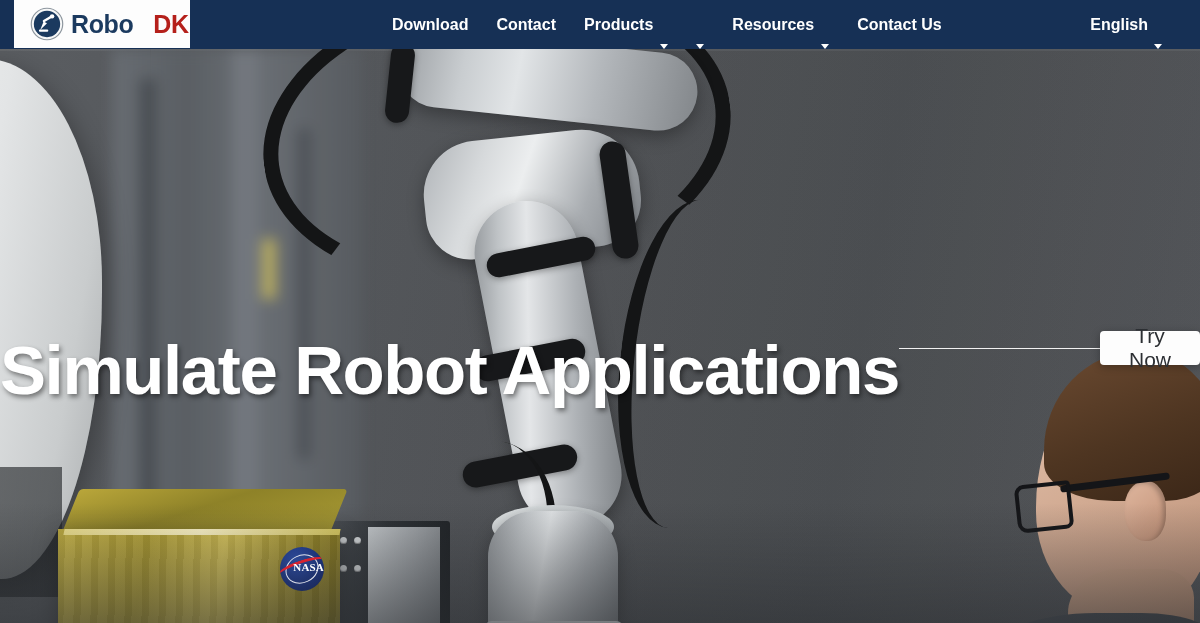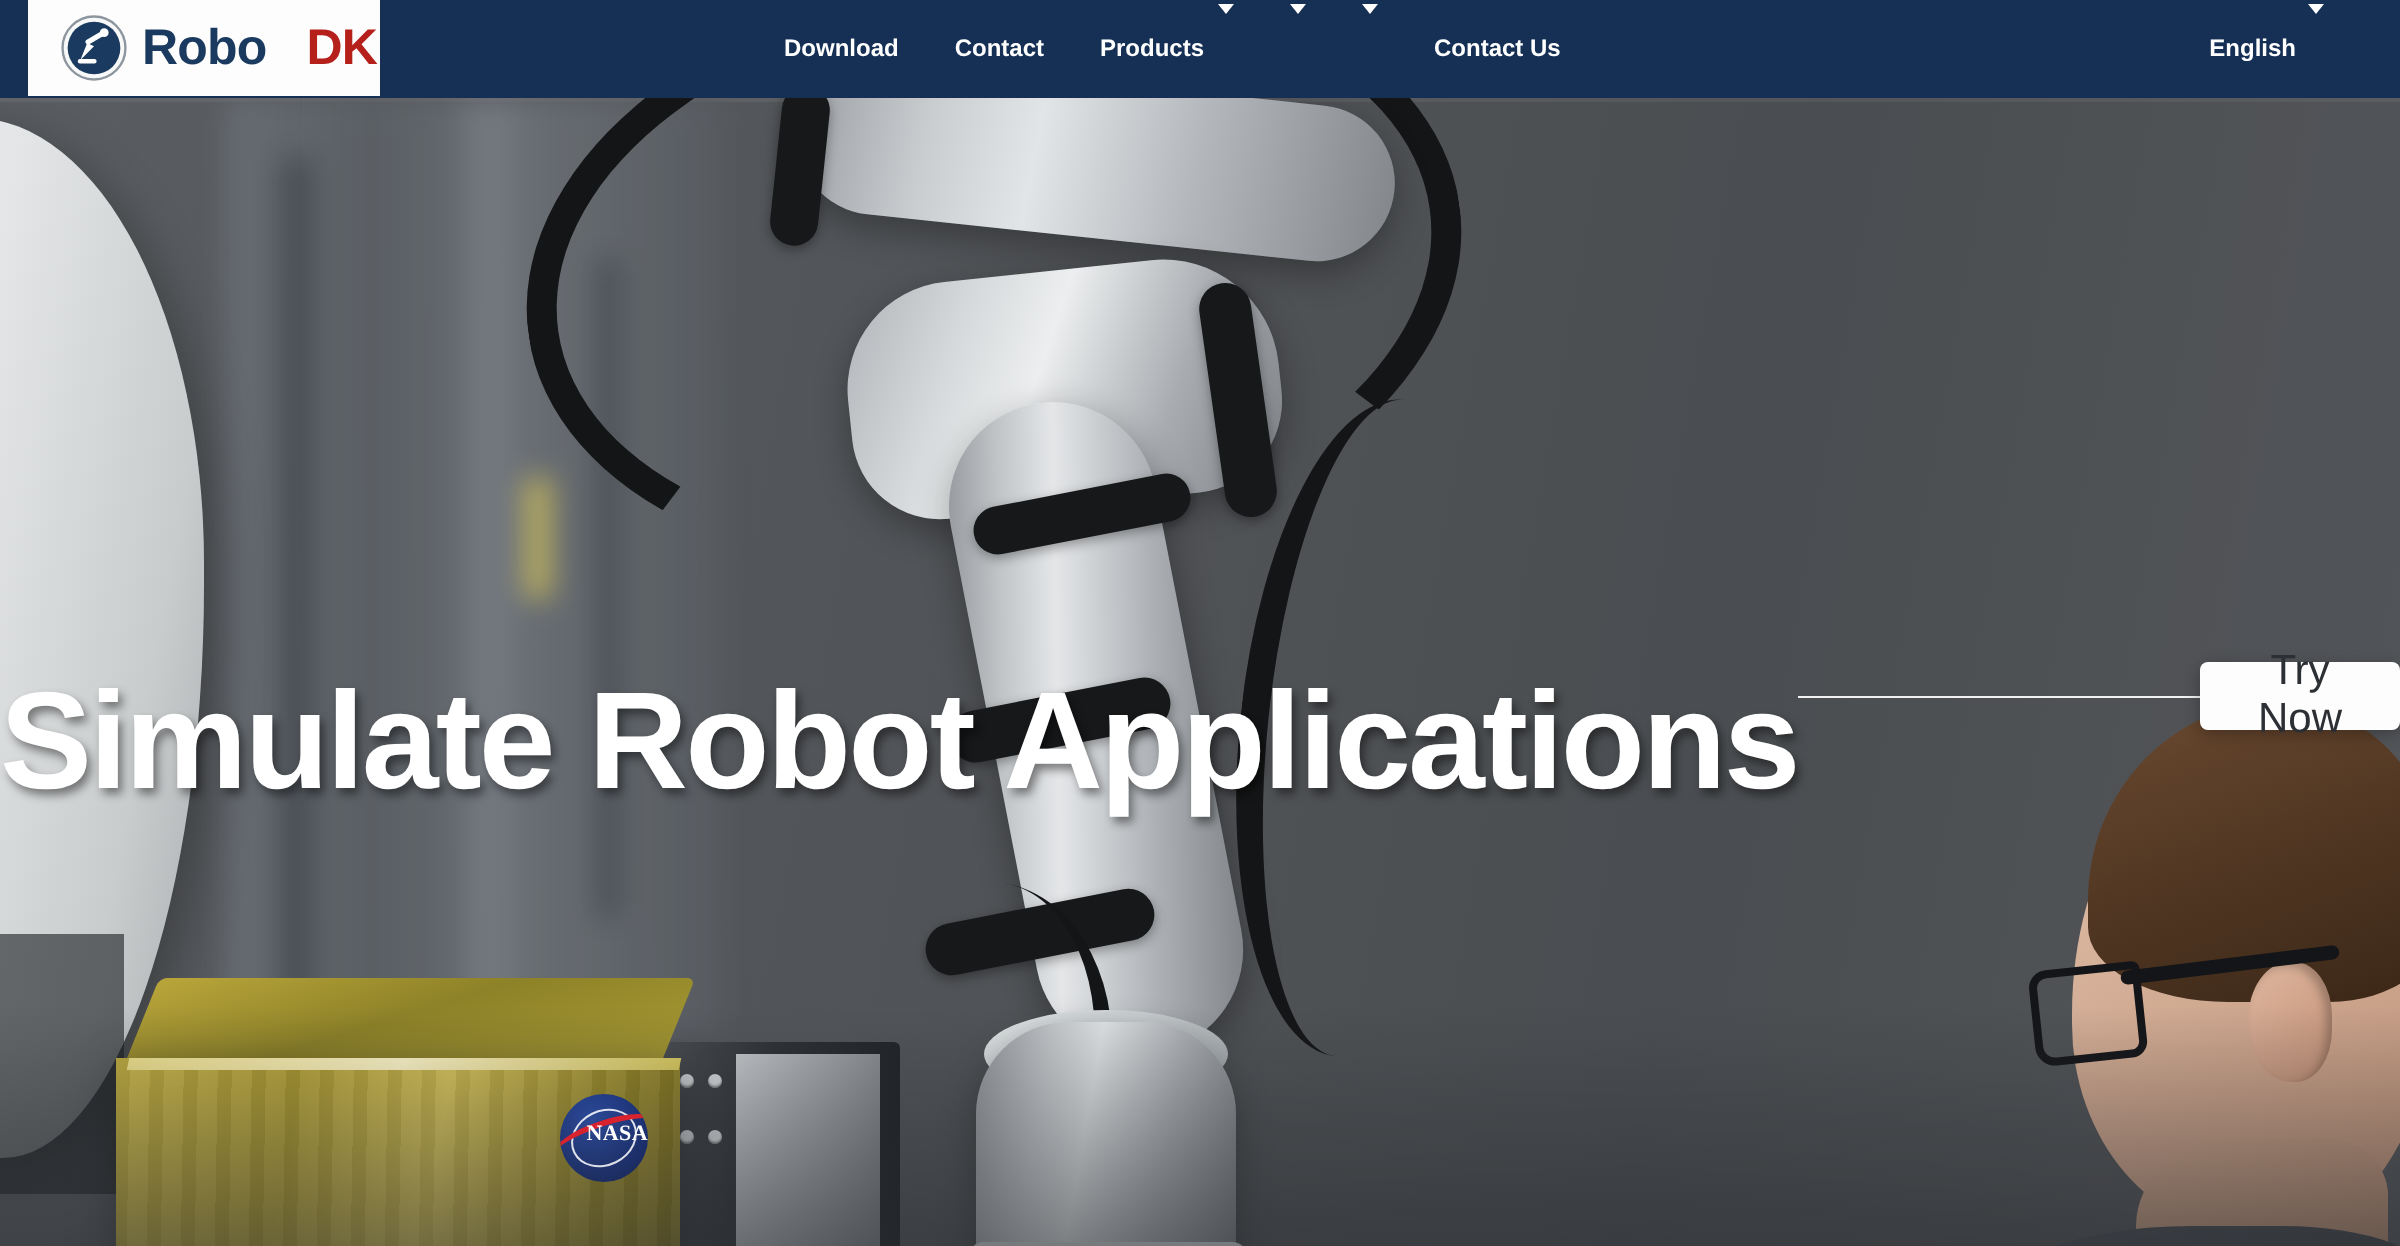--- a/index.html
+++ b/index.html
@@ -26,23 +26,23 @@
     line-height:1; white-space:nowrap;
   }
   .logo-robo{ color:#1b3a5f; }
   .logo-dk{ color:#b5201b;margin-left:20px; }
 
   .nav-center{
     position:absolute; left:378px; top:0; height:49px;
     display:flex; align-items:center; gap:0px;
   }
   .nav-item{
-    color:#ffffff; font-size:12px; font-weight:bold;
+    color:#ffffff; font-size:16px; font-weight:bold;
     padding:0 14px; height:49px; line-height:49px;
-    display:flex; align-items:flex-start; gap:7px; cursor:pointer;
+    display:flex; align-items:flex-end; gap:7px; cursor:pointer;
     white-space:nowrap;
   }
   .nav-right{
     position:absolute; right:38px; top:0; height:49px;
     display:flex; align-items:center;
   }
   .caret{
     display:inline-block; width:0; height:0;
     border-left:4.5px solid transparent; border-right:4.5px solid transparent;
     border-top:5px solid #ffffff; margin-top:2px;
@@ -328,20 +328,21 @@
       <span>Contact</span>
     </div>
     <div class="nav-item">
       <span>Products</span>
       <span class="caret"></span>
     </div>
     <div class="nav-item">
       <span class="caret"></span>
     </div>
     <div class="nav-item">
+      <span>Resources</span>
       <span class="caret"></span>
     </div>
     <div class="nav-item">
       <span>Contact Us</span>
     </div>
   </nav>
 
   <div class="nav-right">
     <div class="nav-item" style="padding-right:0;">
       <span>English</span>

